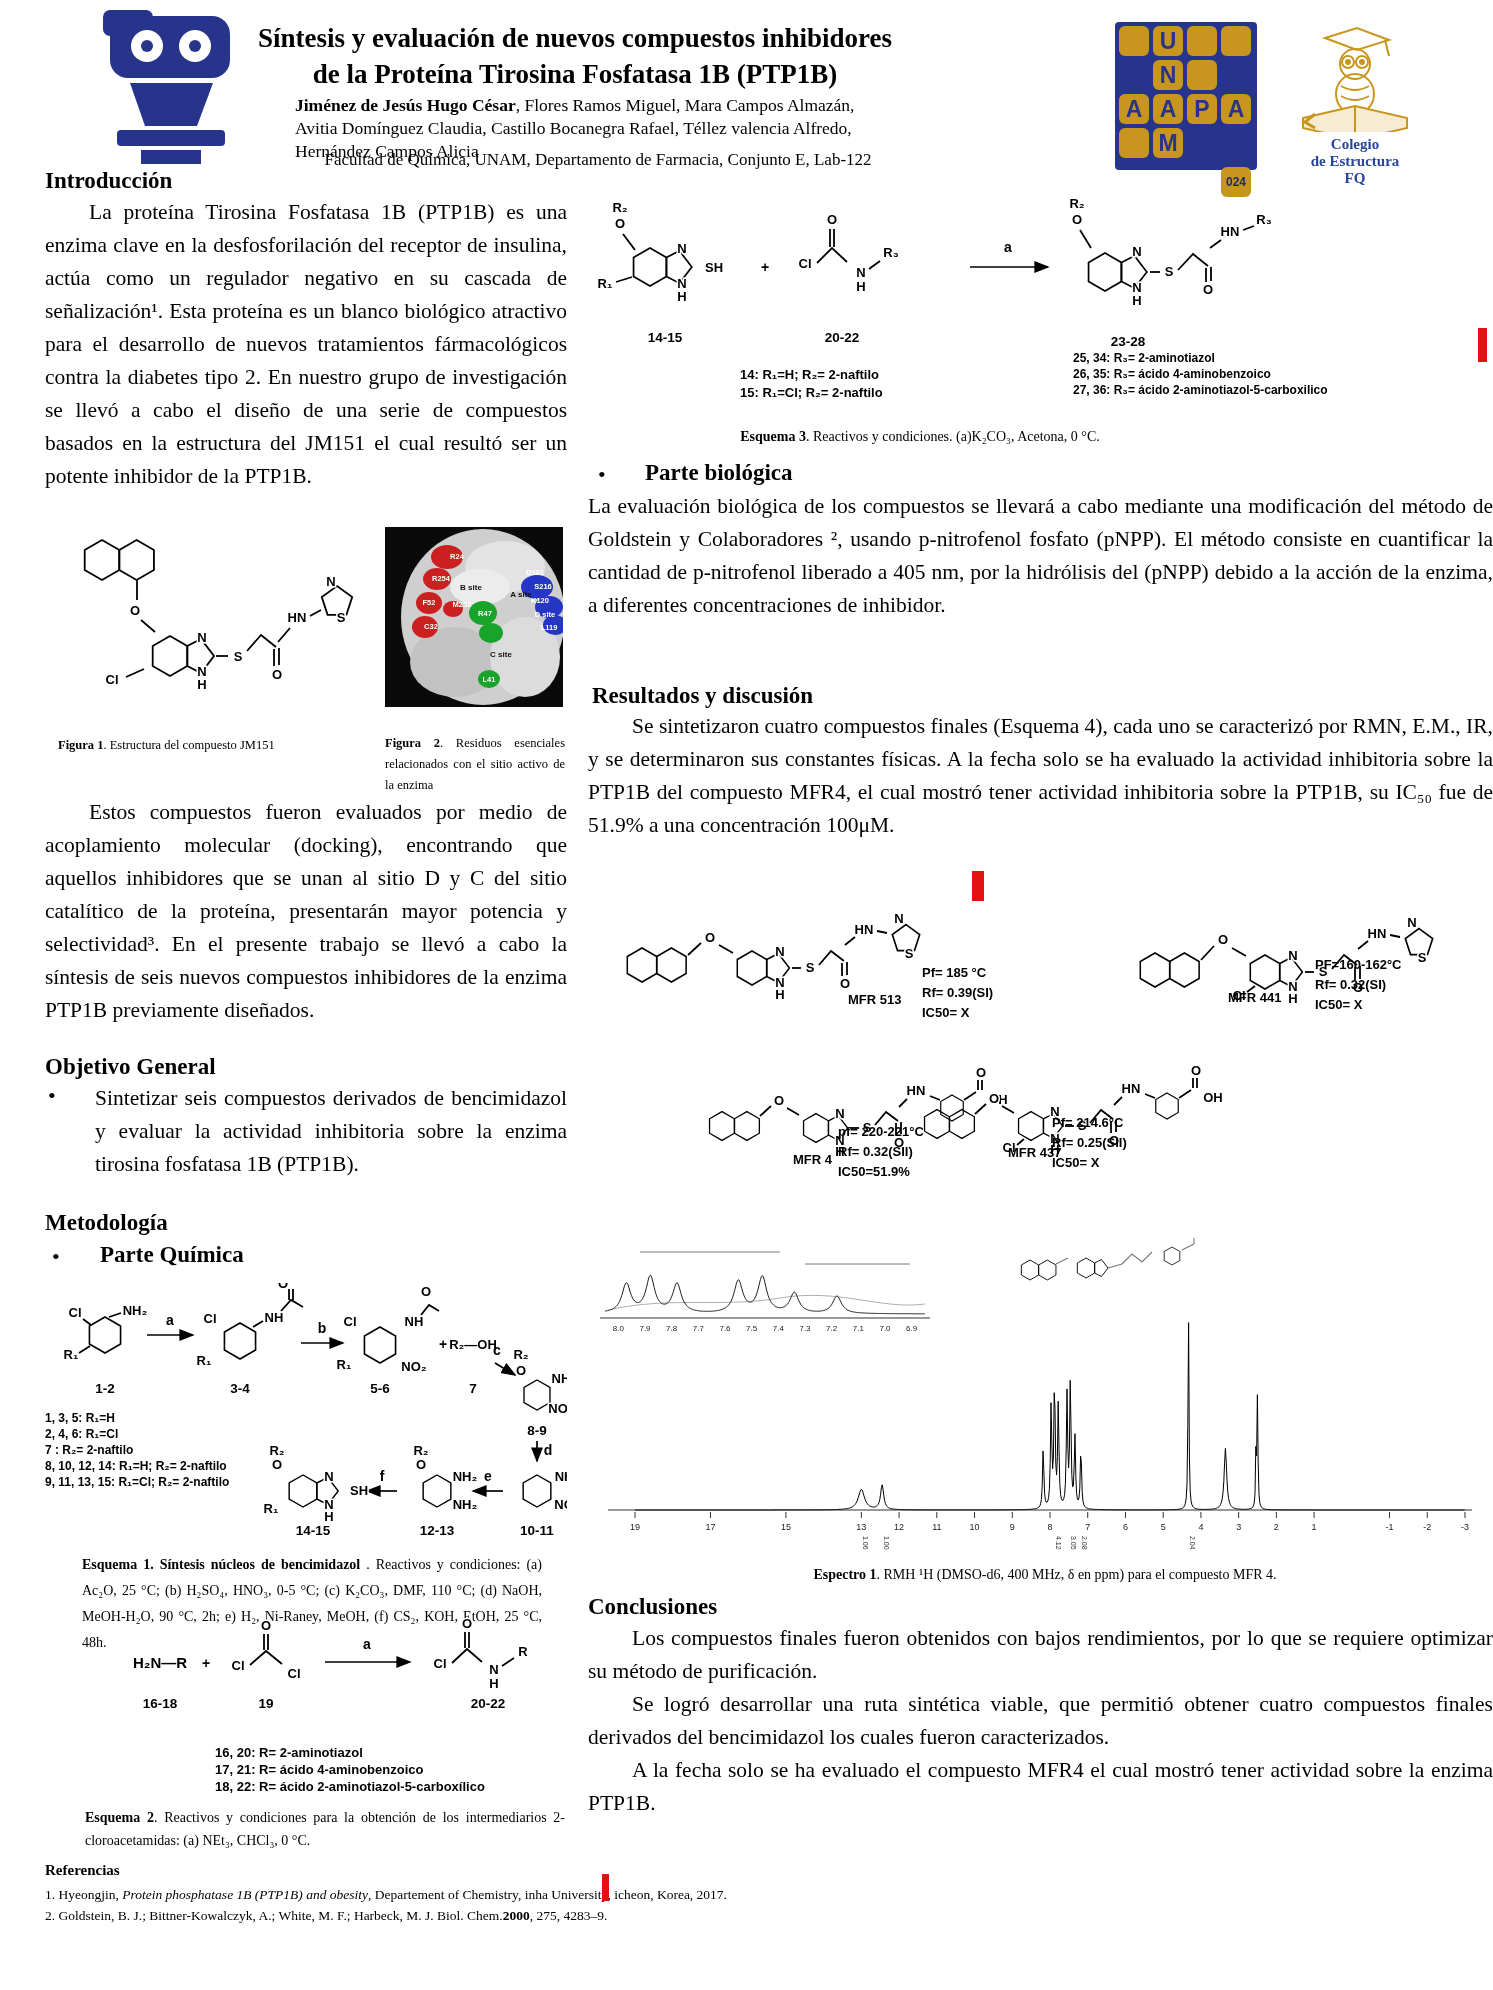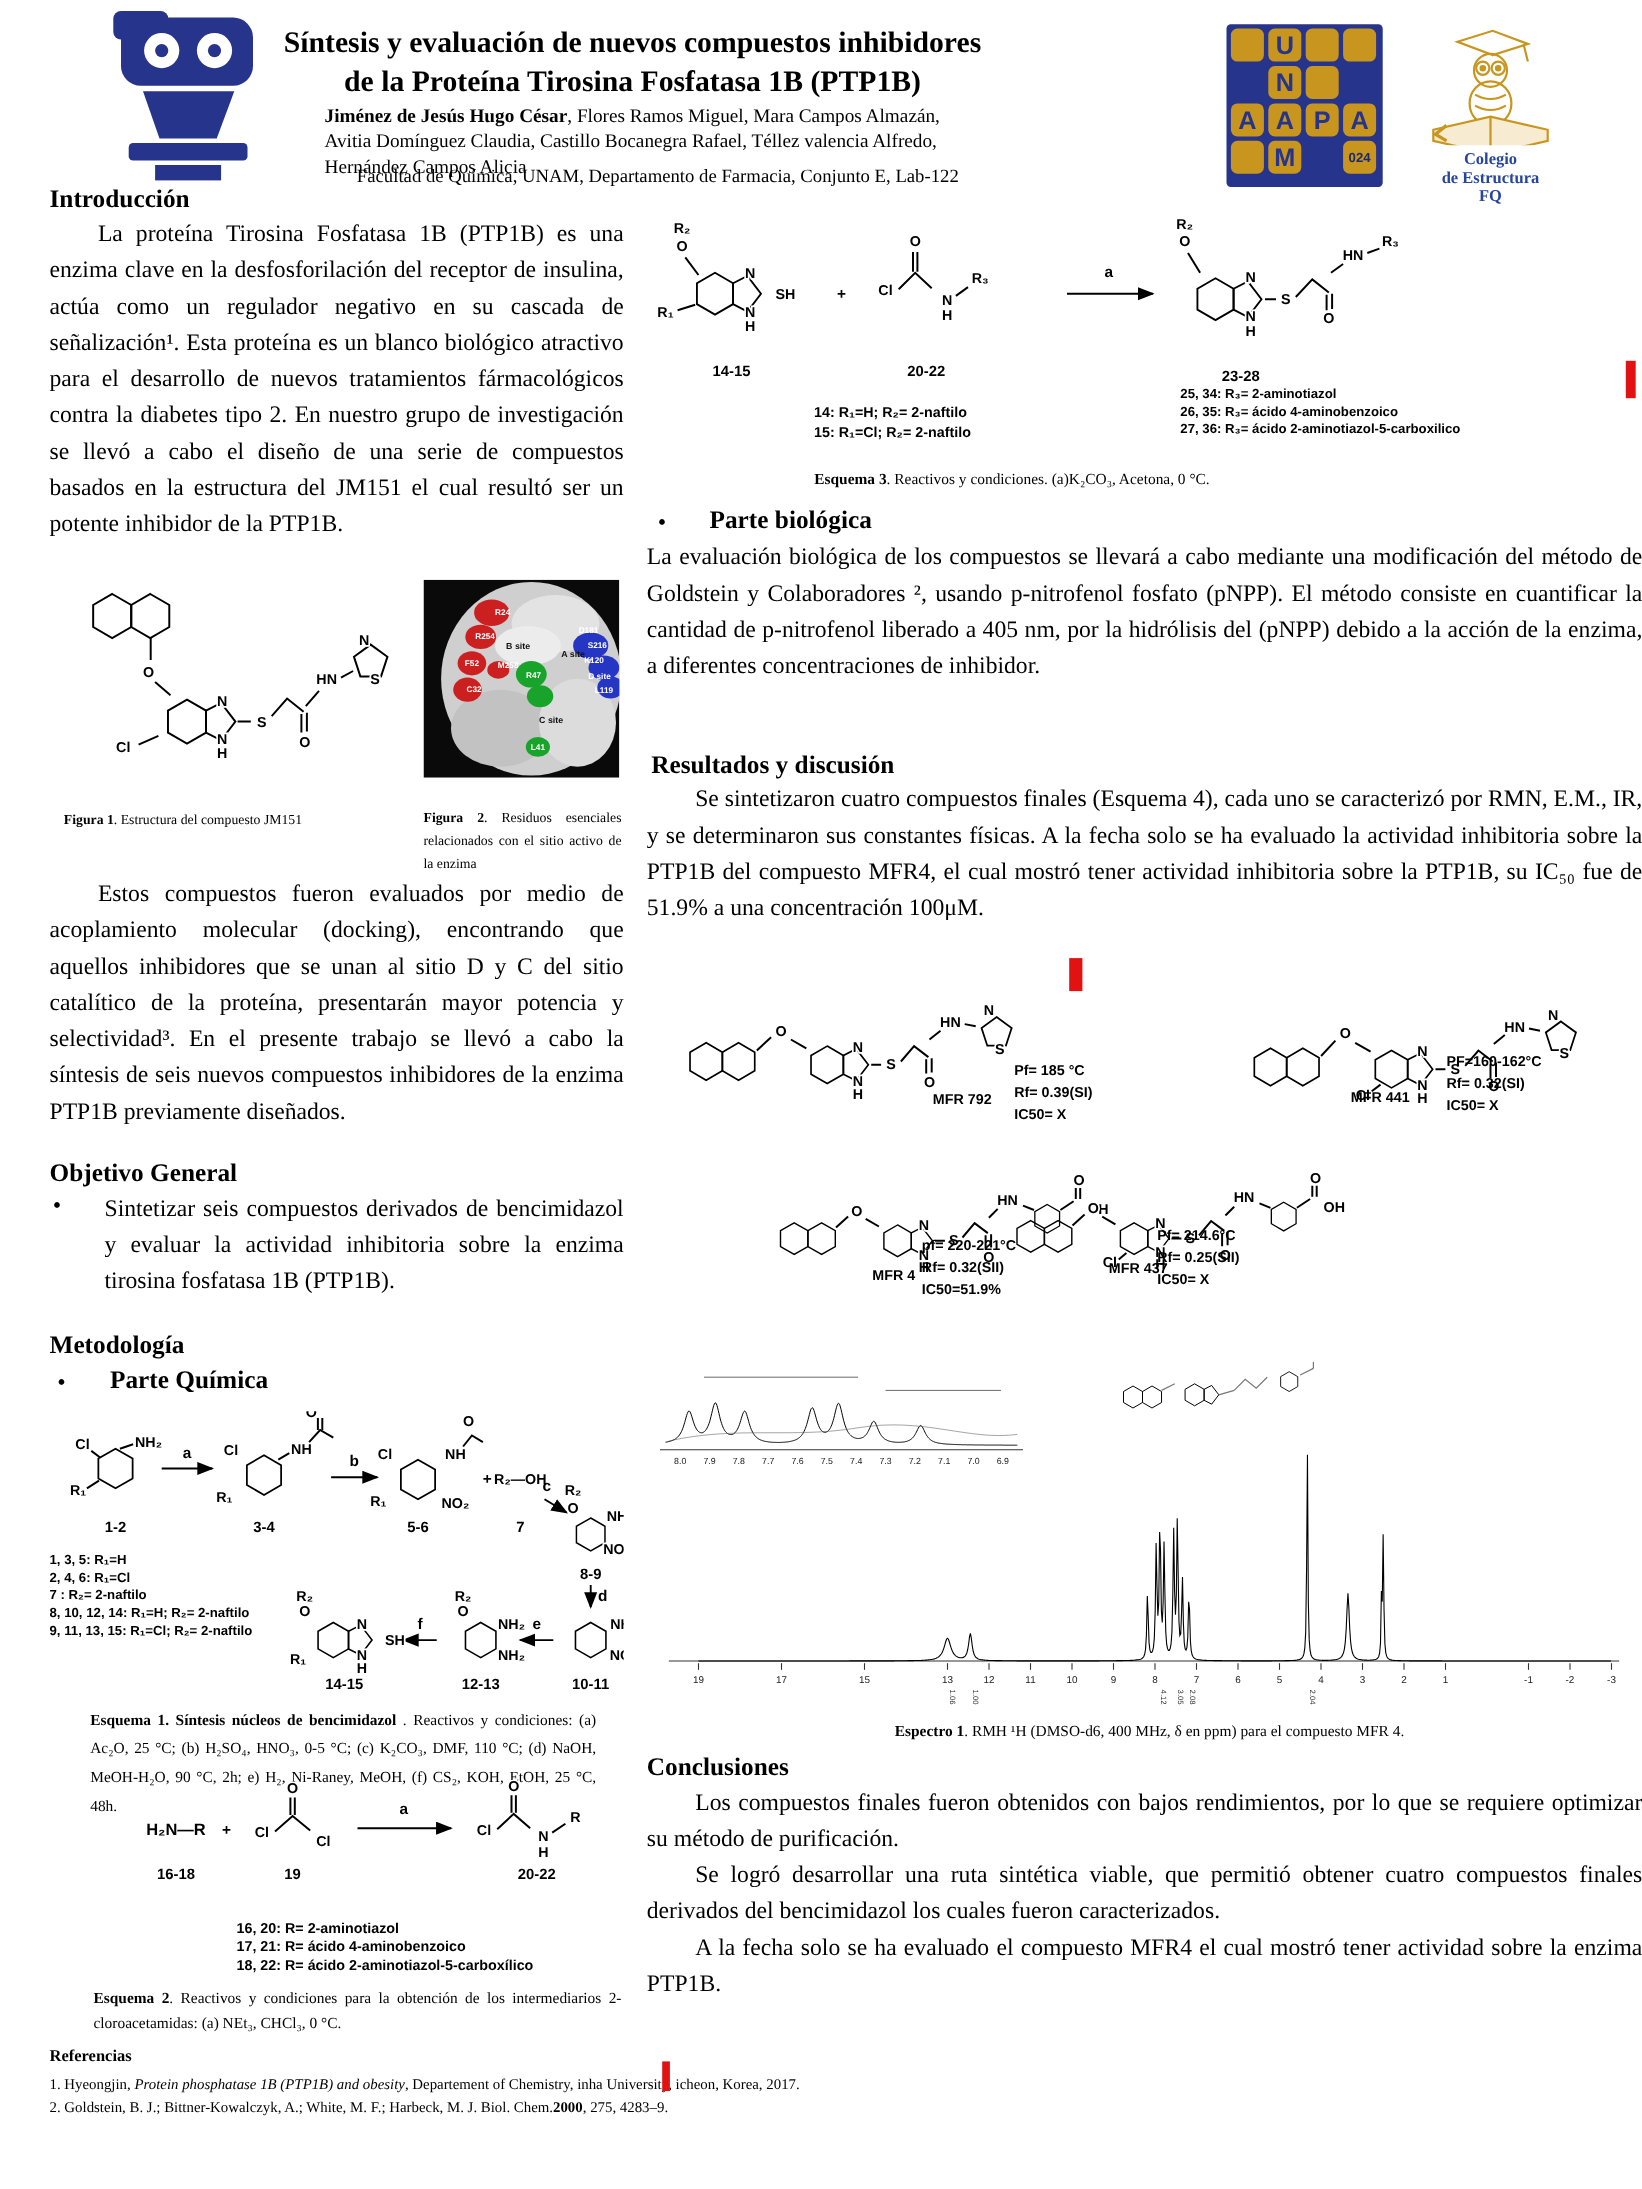--- a/index.html
+++ b/index.html
@@ -30,21 +30,21 @@
   text.tkt{font:7px "Liberation Sans",sans-serif;fill:#333;text-anchor:start;}
   .thin{stroke:#555;stroke-width:0.8;fill:none;}
   .sketch{stroke:#777;stroke-width:1.1;fill:none;}
   .fg2w{font:bold 7.5px "Liberation Sans",sans-serif;fill:#fff;text-anchor:middle;}
   .fg2b{font:bold 8px "Liberation Sans",sans-serif;fill:#111;text-anchor:middle;}
   
   .aapa{position:absolute;background:#27348b;border-radius:4px;}
   .tile{position:absolute;width:30px;height:30px;background:#c8961e;border-radius:6px;
         display:flex;align-items:center;justify-content:center;
         font-family:"Liberation Sans",sans-serif;font-weight:bold;color:#27348b;font-size:23px;}
-  .tile.badge{font-size:12px;color:#1c2a6b;}
+  .tile.badge{font-size:12px;color:#1c2a6b;margin-top:39px;}
   .coltxt{color:#27459c;font-size:15px;line-height:17px;text-align:center;font-weight:bold;}
 </style>
 </head>
 <body>
 
 <svg width="0" height="0" style="position:absolute" aria-hidden="true">
   <defs>
     <marker id="ah" markerWidth="9" markerHeight="8" refX="8" refY="3.5" orient="auto">
       <path d="M0,0 L9,3.5 L0,7 Z" fill="#000"></path>
     </marker>
@@ -451,21 +451,21 @@
     <text class="atm" x="245" y="95">O</text>
     <line class="bond" x1="245" y1="52" x2="255" y2="44"></line>
     <text class="atm" x="264" y="41">HN</text>
     <line class="bond" x1="277" y1="38" x2="287" y2="40"></line>
     <g transform="translate(306,46) scale(0.9)">
         <use href="#pent"></use>
       </g>
     <text class="atm" x="299" y="30">N</text>
     <text class="atm" x="309" y="65">S</text>
   </svg>
-  <div class="abs datlbl" style="left:848px;top:990px">MFR 792</div>
+  <div class="abs datlbl" style="left:848px;top:990px">MFR 513</div>
   <div class="abs datlbl" style="left:922px;top:963px">
     <div>Pf= 185 °C</div>
     <div>Rf= 0.39(SI)</div>
     <div>IC50= X</div>
   </div>
 
   <svg class="abs" style="left:1115px;top:888px" width="380" height="155">
     <g transform="translate(40,82) scale(0.85)">
         <use href="#naph"></use>
       </g>

